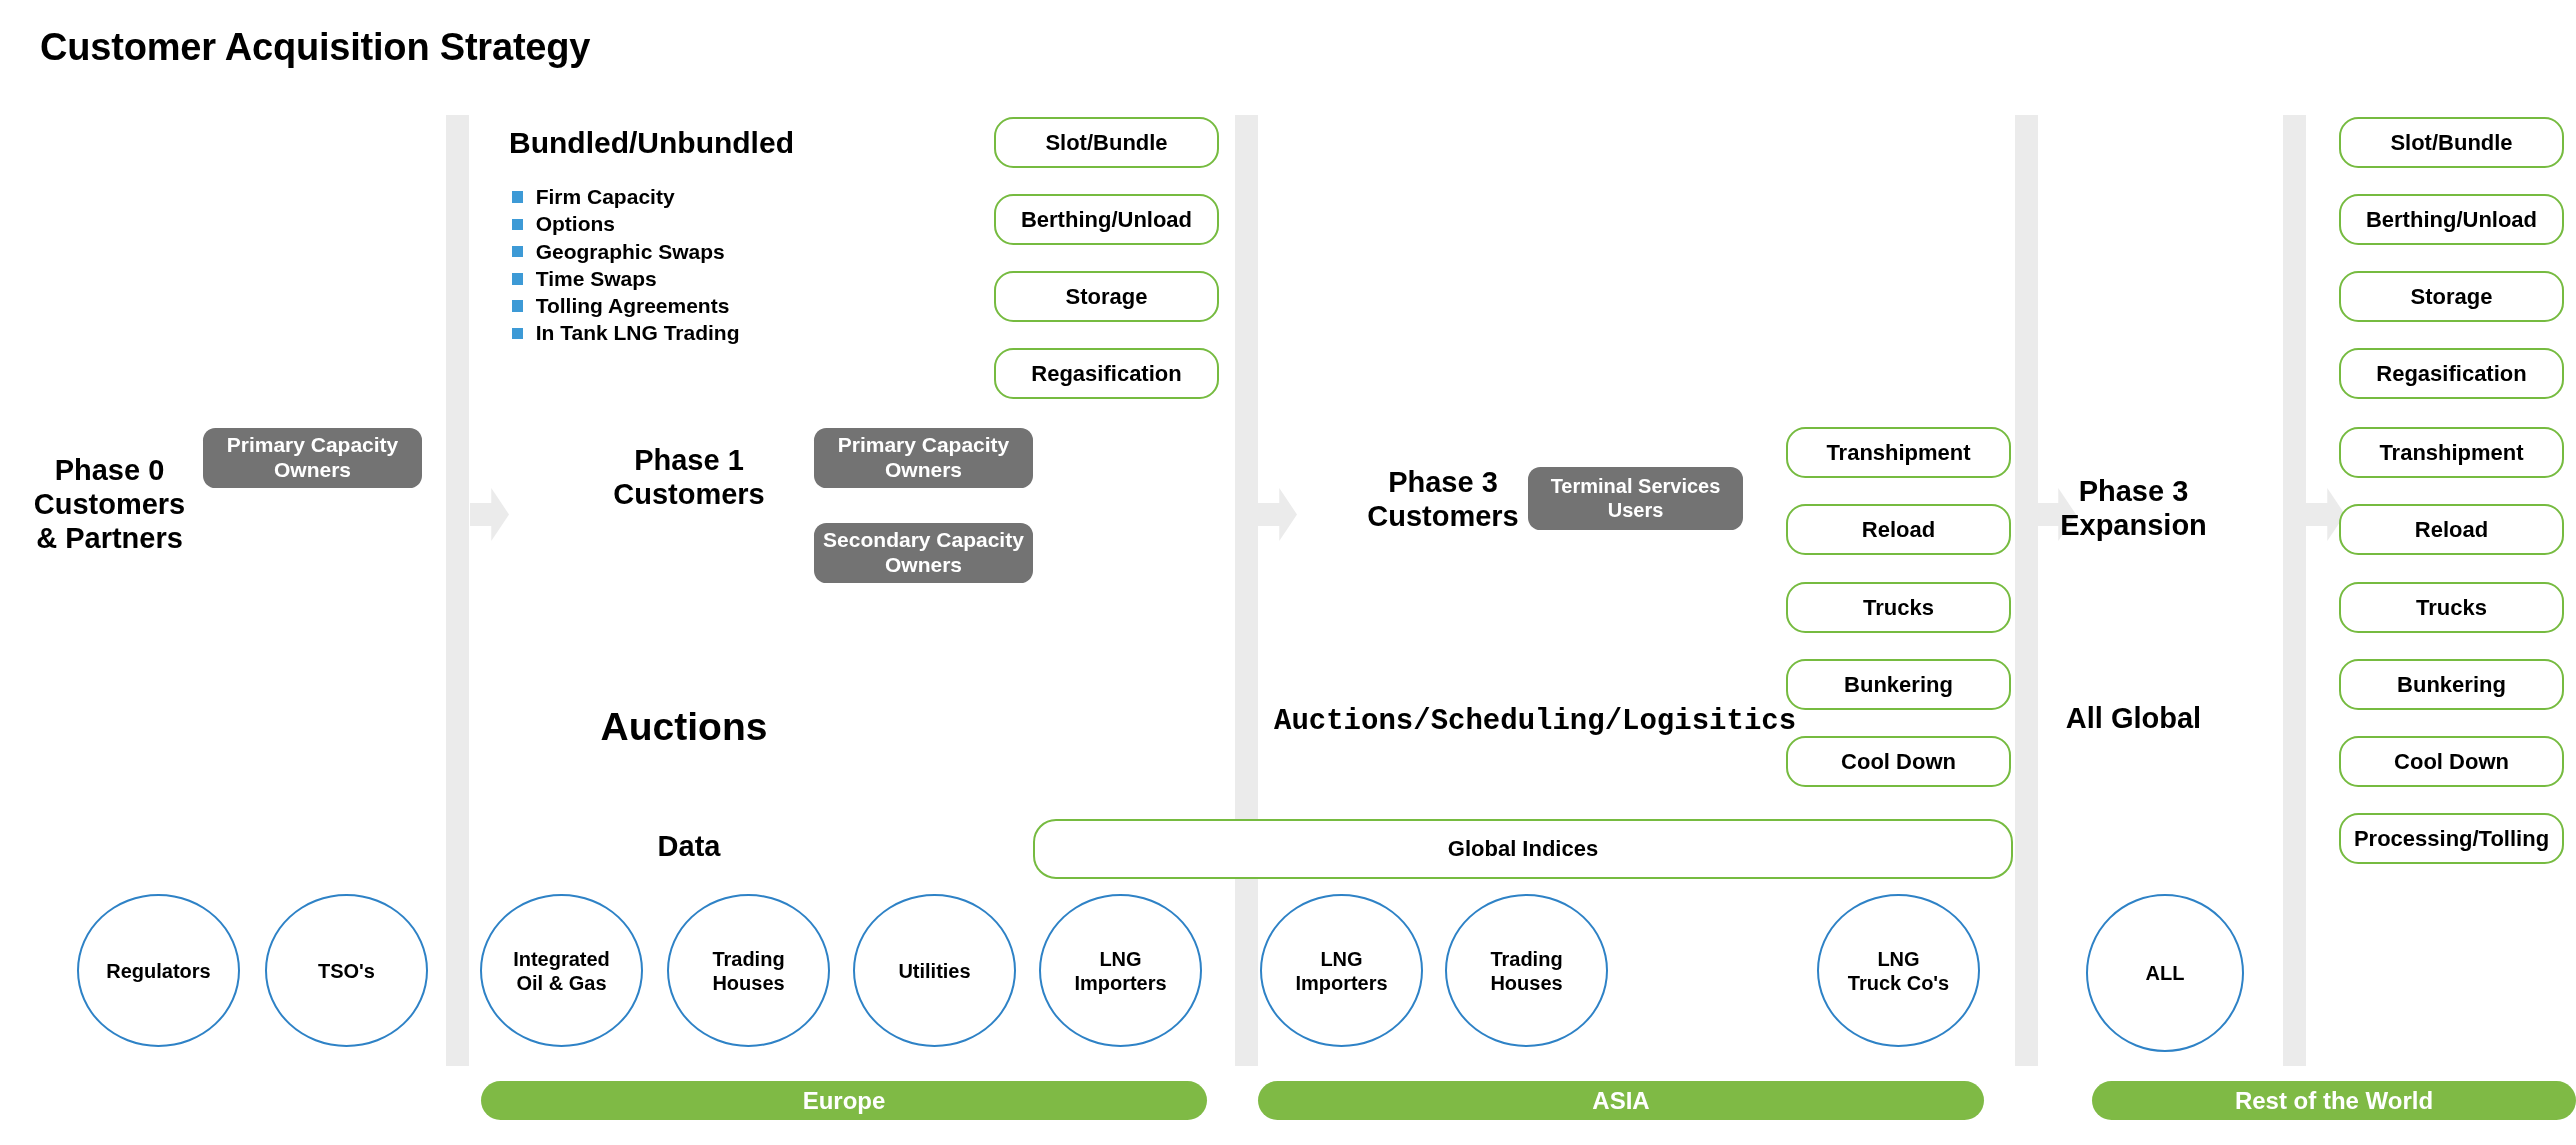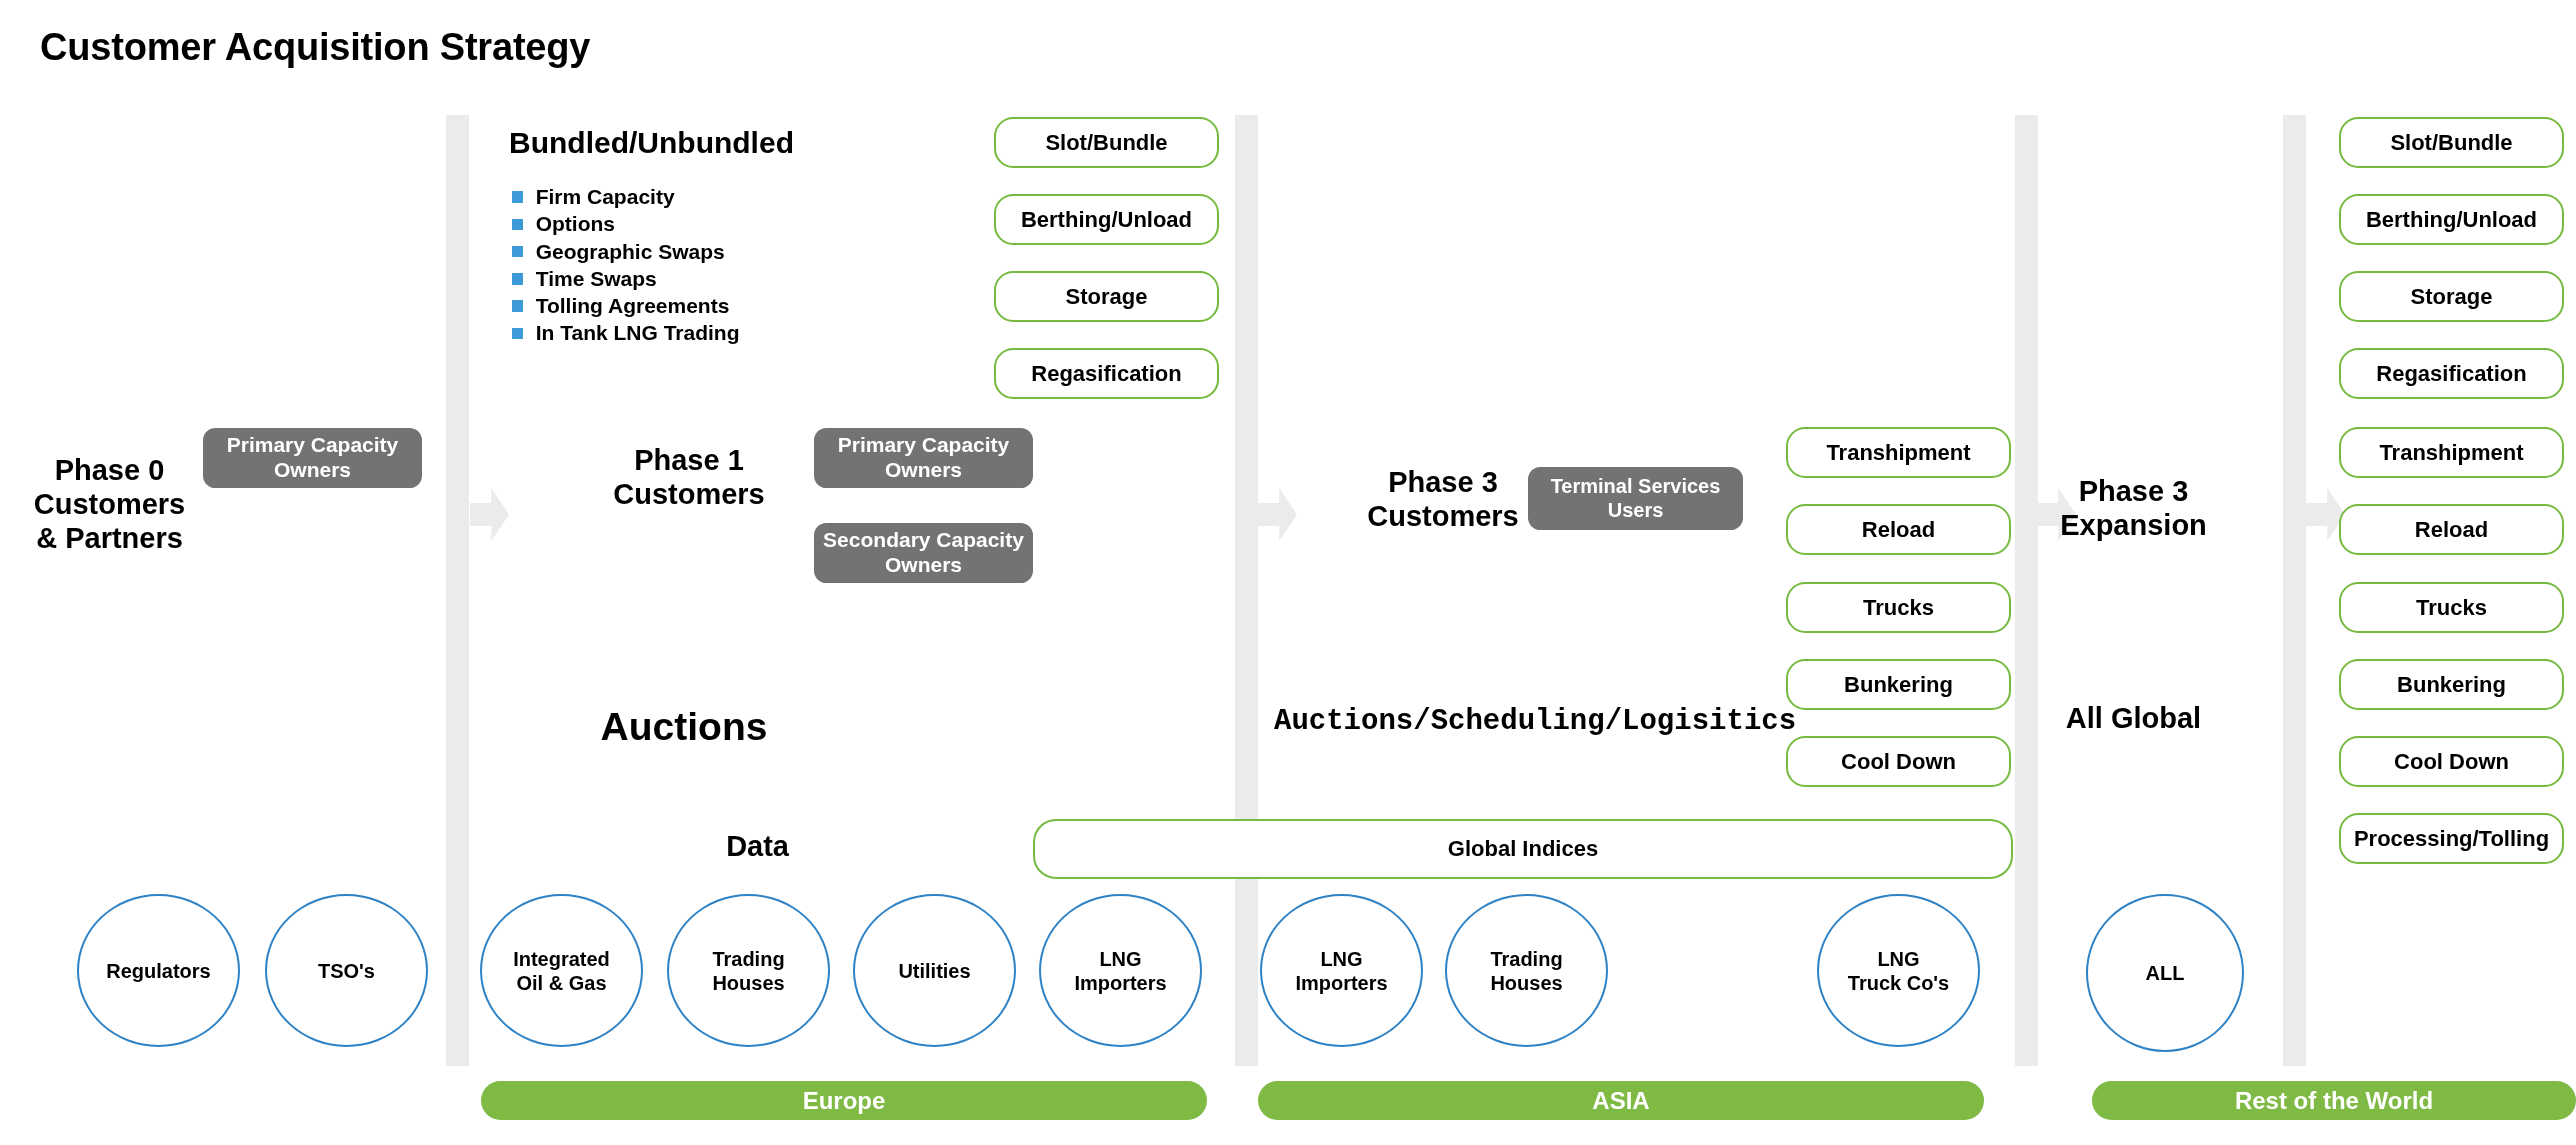--- a/index.html
+++ b/index.html
@@ -232,21 +232,21 @@
 
   <div class="ellipse" style="left:77px; top:894px; width:163px; height:153px;">Regulators</div>
   <div class="ellipse" style="left:265px; top:894px; width:163px; height:153px;">TSO's</div>
 
   <div class="phase-label" style="left:589px; top:443px; width:200px; font-size:29px;">Phase 1
 Customers</div>
   <div class="blue-box" style="left:814px; top:428px; width:219px; height:60px; font-size:21px;">Primary Capacity Owners</div>
   <div class="blue-box" style="left:814px; top:523px; width:219px; height:60px; font-size:21px;">Secondary Capacity Owners</div>
 
   <div class="section-label" style="left:584px; top:705px; width:200px; font-size:39px;">Auctions</div>
-  <div class="section-label" style="left:589px; top:830px; width:200px; font-size:29px;text-align:right;">Data</div>
+  <div class="section-label" style="left:589px; top:830px; width:200px; font-size:29px;">Data</div>
 
   <div class="ellipse" style="left:480px; top:894px; width:163px; height:153px;">Integrated
 Oil &amp; Gas</div>
   <div class="ellipse" style="left:667px; top:894px; width:163px; height:153px;">Trading
 Houses</div>
   <div class="ellipse" style="left:853px; top:894px; width:163px; height:153px;">Utilities</div>
   <div class="ellipse" style="left:1039px; top:894px; width:163px; height:153px;">LNG
 Importers</div>
 
   <div class="phase-label" style="left:1343px; top:465px; width:200px; font-size:29px;">Phase 3

